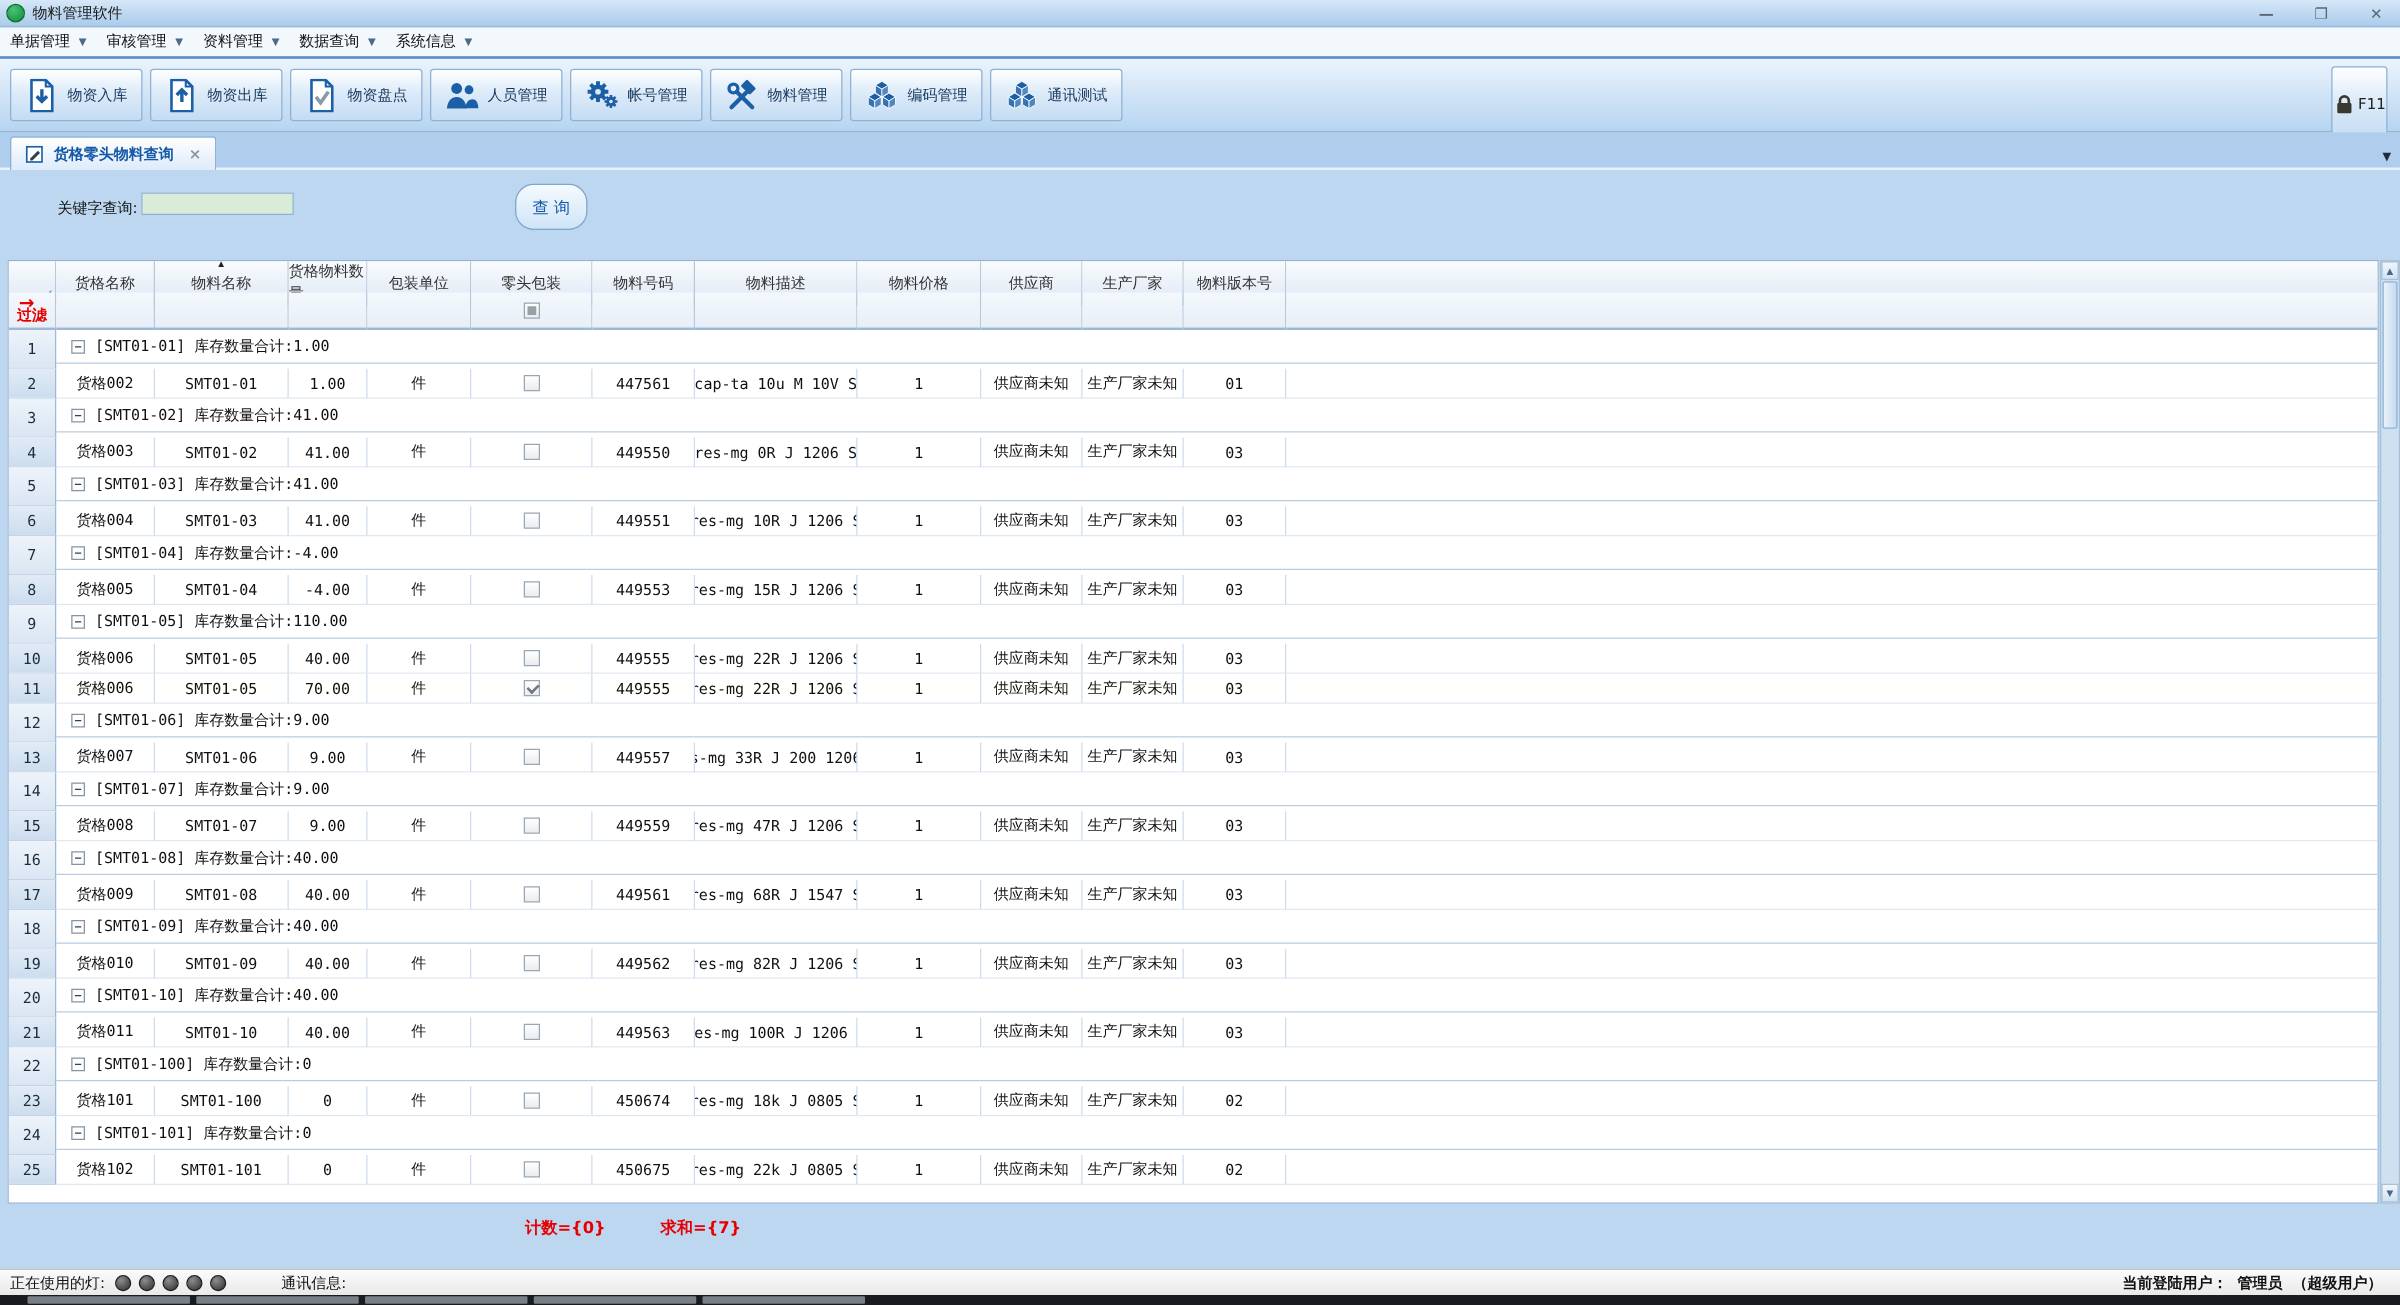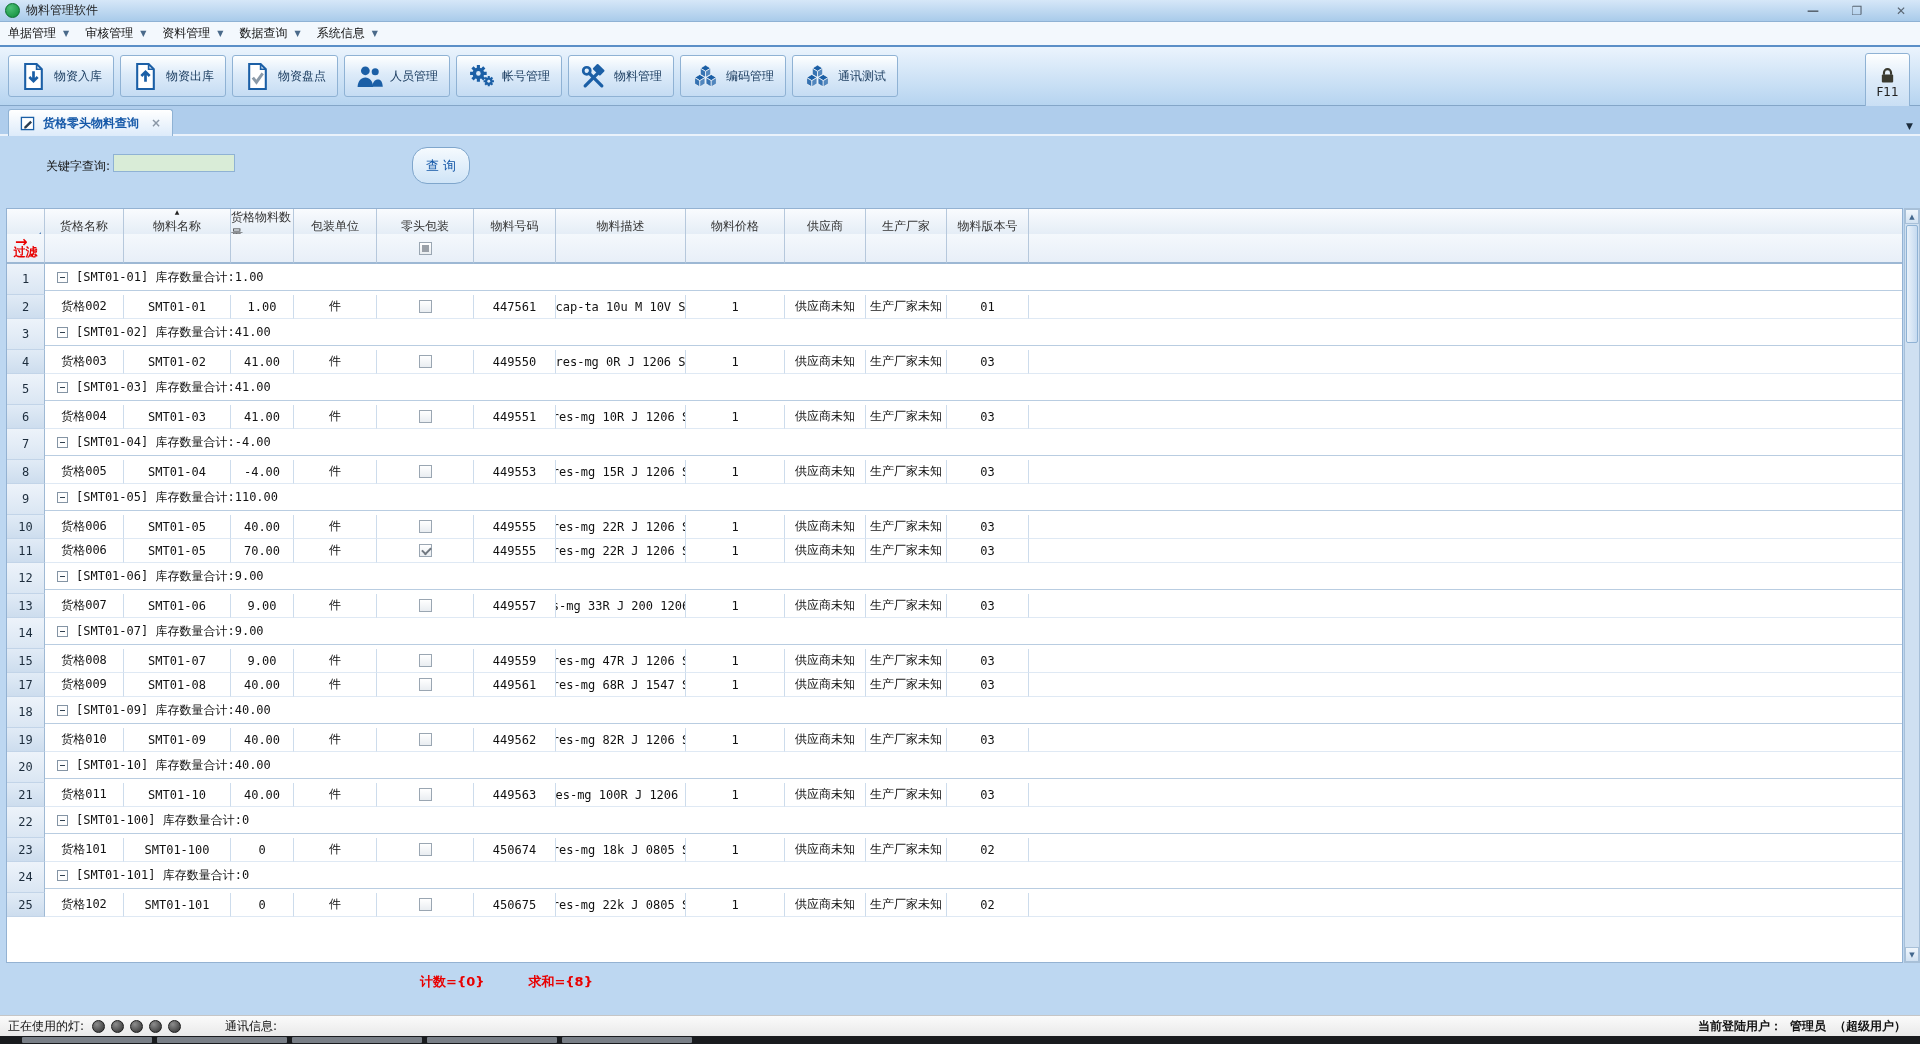--- a/index.html
+++ b/index.html
@@ -16,21 +16,21 @@
   
   .menubar{position:absolute;top:22px;left:0;right:0;height:23px;background:#f3f8fd;display:flex;align-items:center;padding-left:8px;}
   .menuitem{display:flex;align-items:center;gap:7px;margin-right:16px;color:#111;}
   .caret{font-size:8px;color:#4a6a8a;}
 
   
   .toolbar{position:absolute;top:45px;left:0;right:0;height:61px;background:linear-gradient(#ebf4fd,#b6d4f0);border-top:2px solid #5b8fc7;border-bottom:1px solid #84a6c8;display:flex;align-items:center;padding-left:8px;gap:6px;}
   .toolbtn{height:42px;display:flex;align-items:center;gap:7px;padding:16px 11px;background:linear-gradient(#feffff,#ddebf9 45%,#c5dcf3);border:1px solid #8fb2d4;border-radius:3px;color:#16385c;}
   .ticon{width:27px;height:27px;display:inline-flex;}
   .ticon svg{width:100%;height:100%;}
-  .lockbtn{position:absolute;right:10px;top:6px;width:45px;height:60px;display:flex;flex-direction:column;align-items:center;justify-content:center;gap:1px;background:linear-gradient(#feffff,#ddebf9 45%,#c5dcf3);border:1px solid #8fb2d4;border-radius:3px;color:#222;}
+  .lockbtn{position:absolute;right:10px;top:6px;width:45px;height:60px;display:flex;flex-direction:row;align-items:center;justify-content:center;gap:1px;background:linear-gradient(#feffff,#ddebf9 45%,#c5dcf3);border:1px solid #8fb2d4;border-radius:3px;color:#222;}
   .lockbtn .ticon{width:19px;height:17px;}
 
   
   .content{position:absolute;top:106px;left:0;right:0;height:909px;background:#bdd7f1;}
   .tabbar{position:absolute;top:0;left:0;right:0;height:30px;background:#afcdec;border-bottom:2px solid #eaf2fb;}
   .tab{position:absolute;left:8px;top:3px;height:27px;background:linear-gradient(#ffffff,#ddebfa);border:1px solid #8fb2d4;border-bottom:none;border-radius:3px 3px 0 0;display:flex;align-items:center;gap:8px;padding:0 11px;}
   .tabicon{width:15px;height:15px;display:inline-flex;}
   .tabicon svg{width:100%;height:100%;}
   .tabtitle{color:#1558a8;font-weight:bold;}
   .tabclose{color:#8a97a6;font-weight:bold;font-size:12px;margin-left:4px;}
@@ -511,20 +511,27 @@
           <span class="cb"></span>
         </div>
         <div class="dc">449559</div>
         <div class="dc">res-mg 47R J 1206 S</div>
         <div class="dc">1</div>
         <div class="dc">供应商未知</div>
         <div class="dc">生产厂家未知</div>
         <div class="dc">03</div>
         <div class="dc"></div>
       </div>
+      <div class="grow group">
+        <div class="num">16</div>
+        <div class="gcell">
+          <span class="minusbox"></span>
+          <span>[SMT01-08] 库存数量合计:40.00</span>
+        </div>
+      </div>
       <div class="grow data">
         <div class="num">17</div>
         <div class="dc">货格009</div>
         <div class="dc">SMT01-08</div>
         <div class="dc">40.00</div>
         <div class="dc">件</div>
         <div class="dc">
           <span class="cb"></span>
         </div>
         <div class="dc">449561</div>
@@ -635,21 +642,21 @@
 </div>
 
 <div class="vscroll">
   <div class="sarrow up">▲</div>
   <div class="sthumb"></div>
   <div class="sarrow down">▼</div>
 </div>
 
 <div class="summary">
   <span>计数={0}</span>
-  <span>求和={8}</span>
+  <span>求和={7}</span>
 </div>
 
 <div class="statusbar">
   <span class="lamps-label">正在使用的灯:</span>
   <div class="lamps" id="lamps">
       <div class="lamp"></div>
       <div class="lamp"></div>
       <div class="lamp"></div>
       <div class="lamp"></div>
       <div class="lamp"></div>

